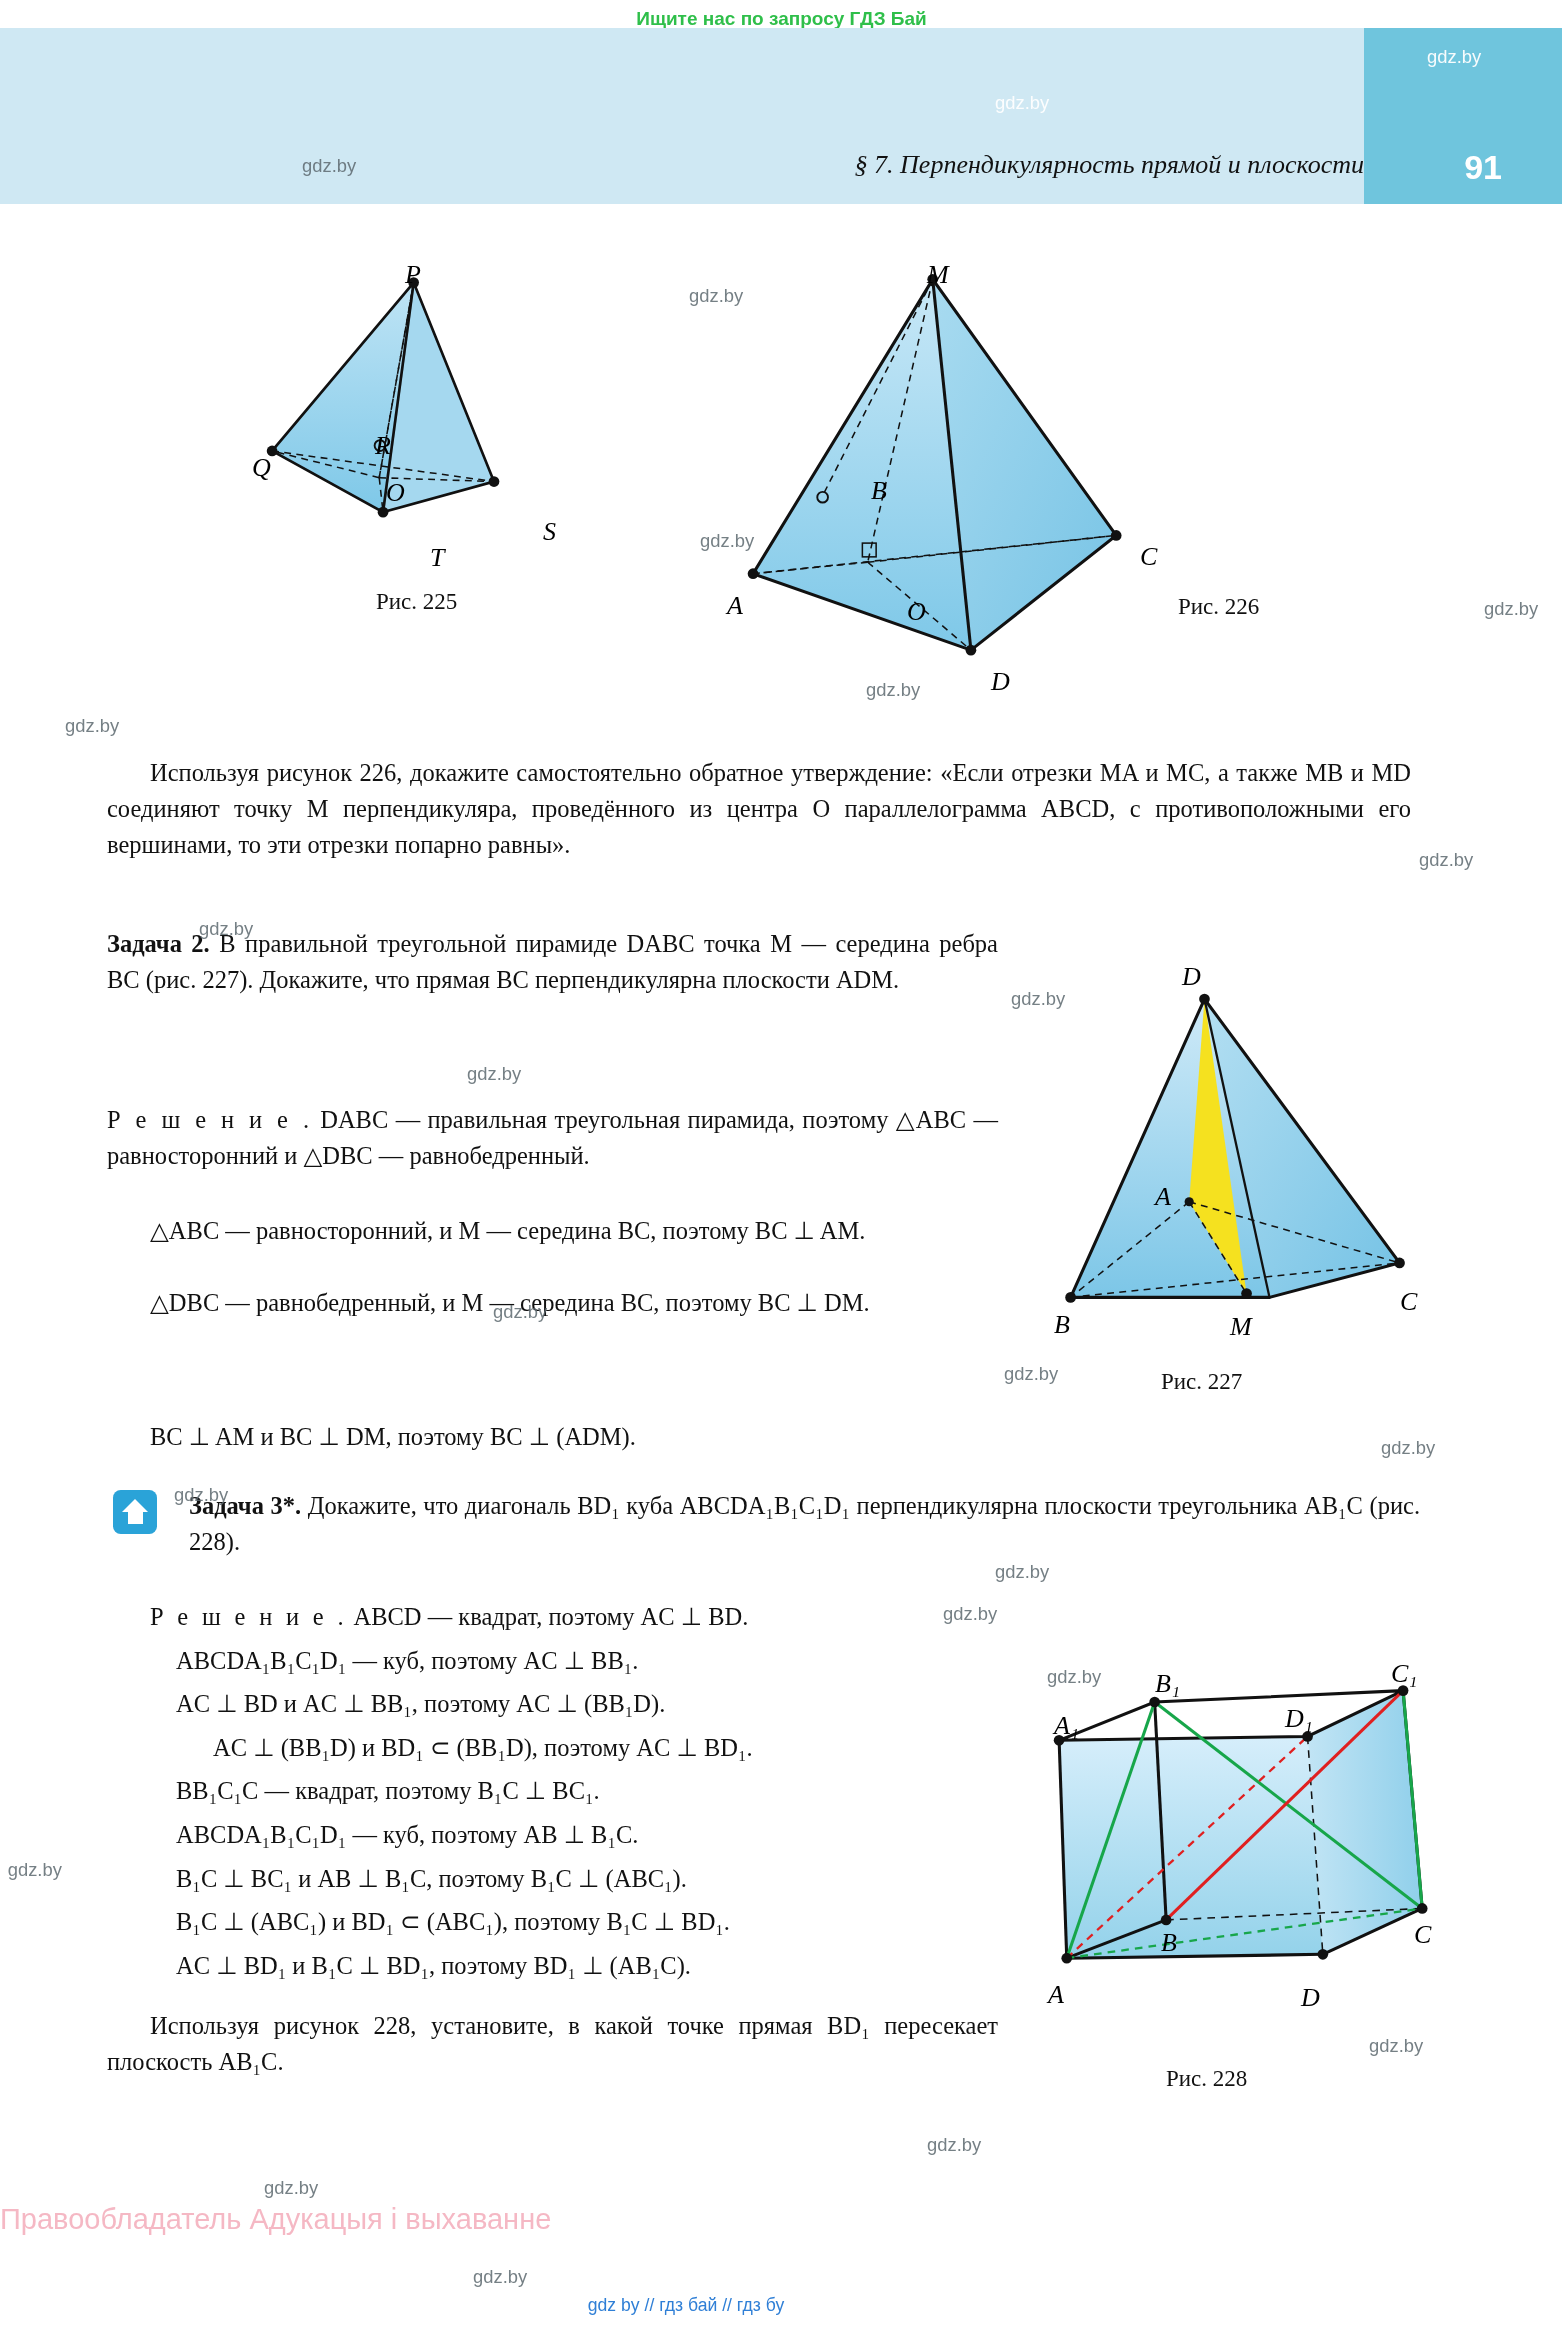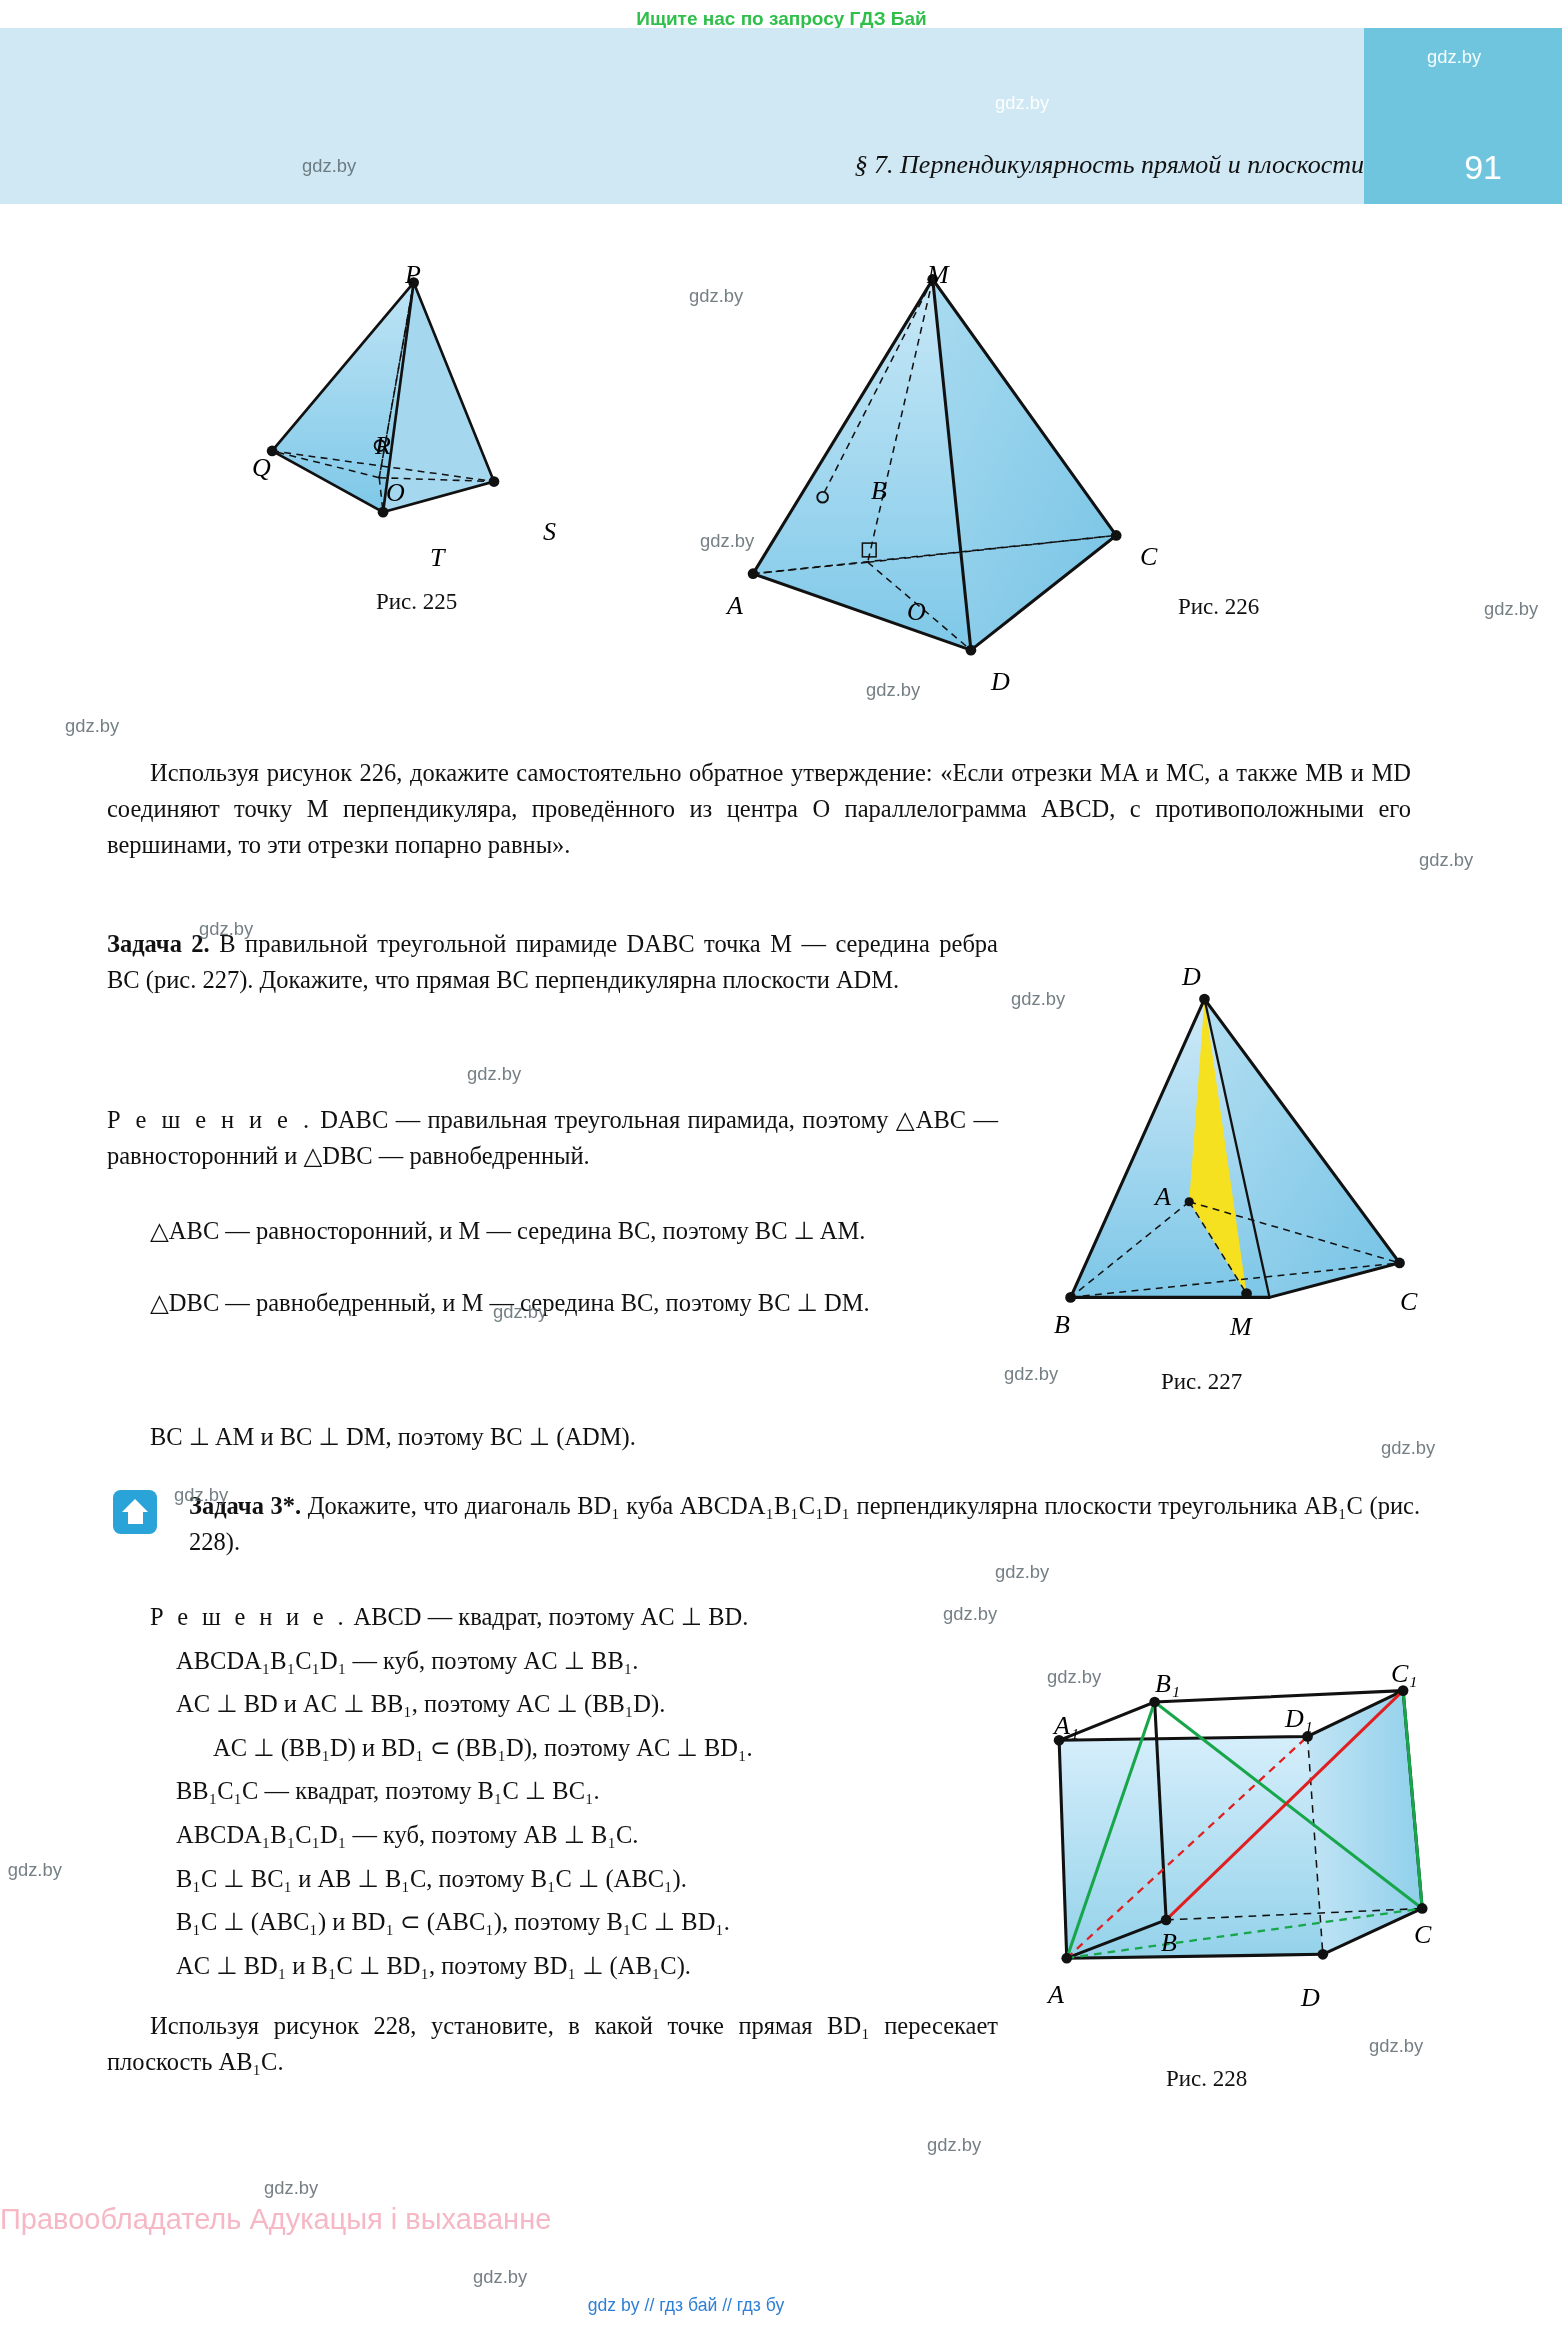--- a/index.html
+++ b/index.html
@@ -33,21 +33,21 @@
     color:#111;
     white-space:nowrap;
   }
   .header-page-box {
     position:absolute; right:0; top:27.5px; width:199px; height:176px;
     background:#6fc5dd;
   }
   .header-page-num {
     position:absolute; right:61px; top:148px;
     font-family:"Liberation Sans", sans-serif;
-    font-size:34px; font-weight:normal; color:#ffffff;
+    font-size:34px; font-weight:bold; color:#ffffff;
   }
   
   .wm {
     position:absolute;
     font-family:"Liberation Sans", sans-serif;
     font-size:18.4px;
     color:#9aa3a8;
     opacity:.85;
     pointer-events:none;
     white-space:nowrap;

